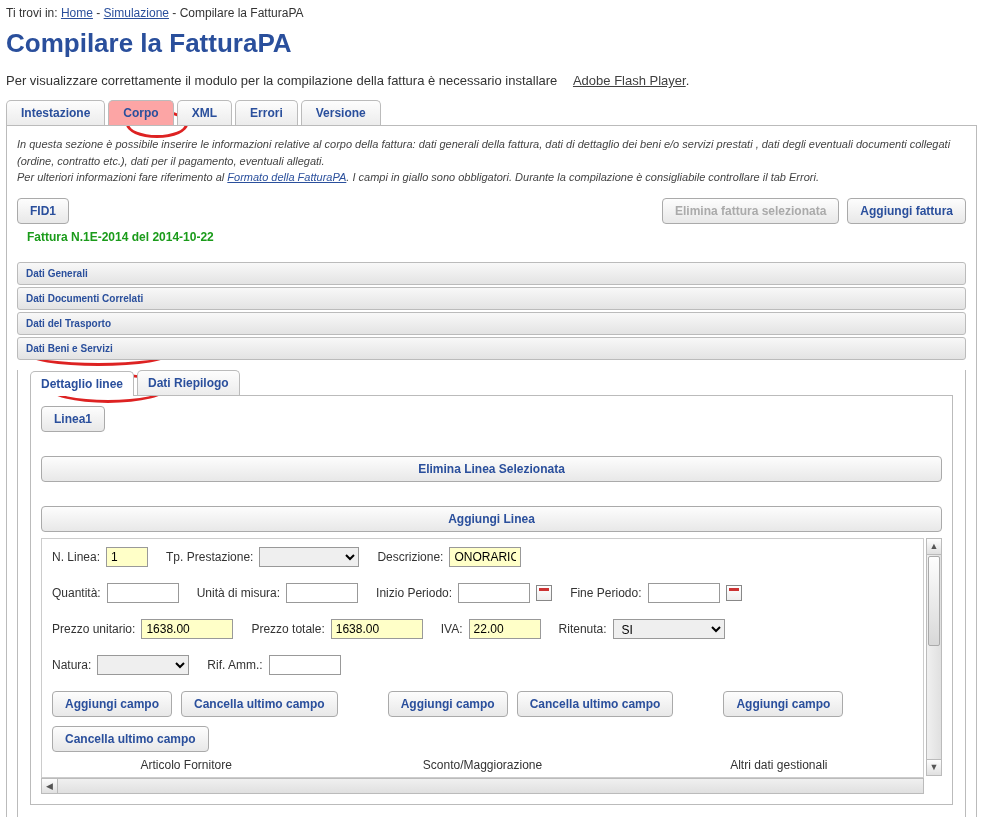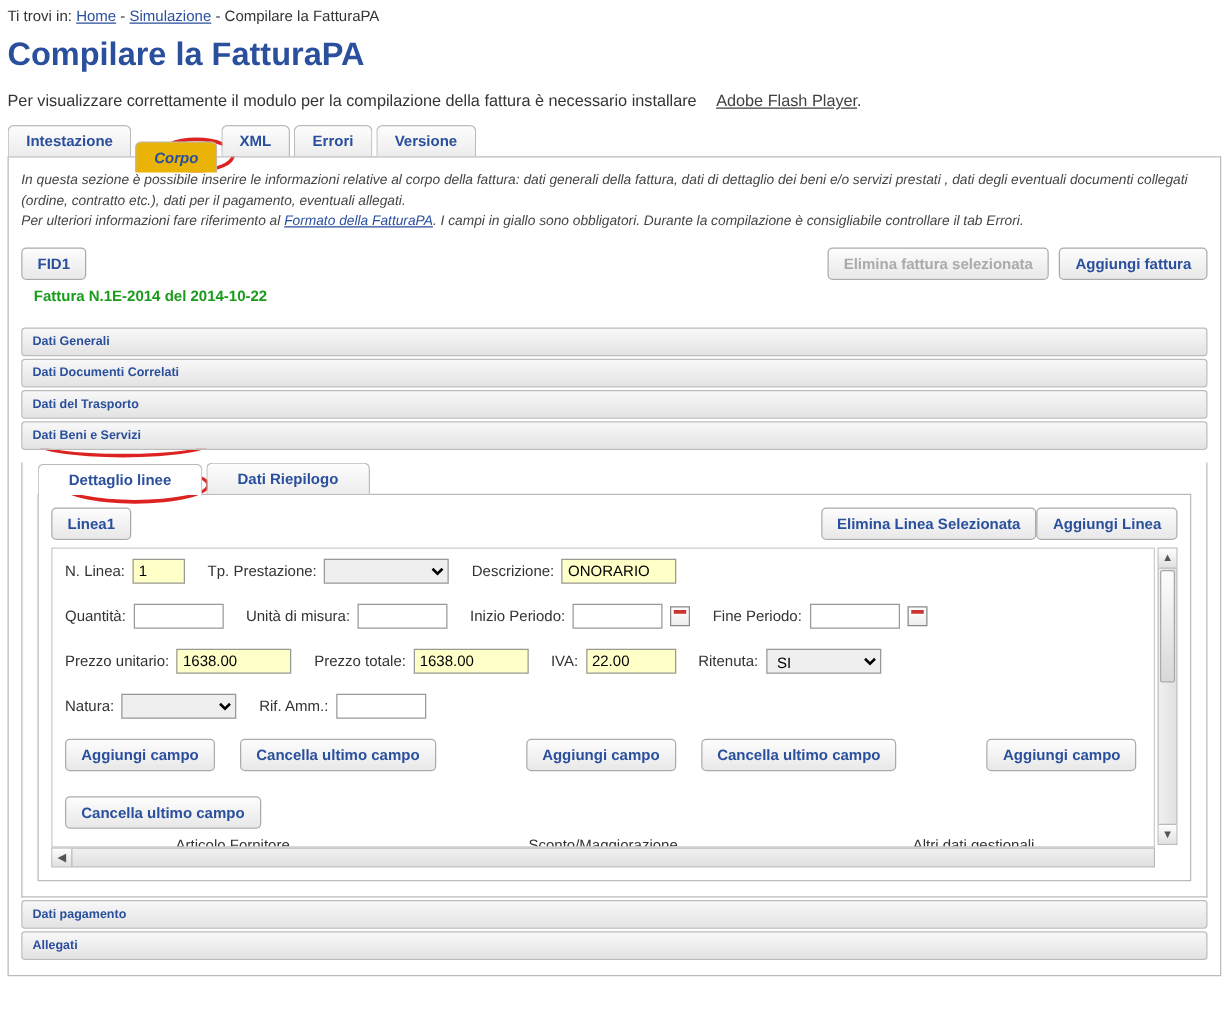--- a/index.html
+++ b/index.html
@@ -5,63 +5,63 @@
 * { box-sizing: border-box; margin: 0; padding: 0; }
 body { font-family: Verdana, Arial, sans-serif; font-size: 12px; color: #333; background: #fff; padding: 6px; }
 .breadcrumb { font-size: 12px; margin-bottom: 8px; color: #333; }
 .breadcrumb a { color: #2a4f9c; text-decoration: underline; }
 h1 { color: #2a4f9c; font-size: 26px; font-weight: bold; margin: 6px 0 14px 0; }
 .intro { font-size: 13px; margin-bottom: 12px; }
 .intro a { color: #404040; text-decoration: underline; margin-left: 12px; }
 
 .tabs { display: flex; gap: 3px; position: relative; z-index: 2; }
 .tab { background: linear-gradient(#fdfdfd,#ececec); border: 1px solid #bbb; border-bottom: none; border-radius: 5px 5px 0 0; padding: 5px 14px; font-size: 12px; font-weight: bold; color: #2a4f9c; cursor: pointer; }
-.tab.active { background: #eab308; position: relative; top: 13px; font-style: italic; }
+.tab.active { background: #fca5a5; position: relative; top: 0; }
 .panel { border: 1px solid #bbb; padding: 10px; position: relative; z-index: 1; }
 
 .help-text { font-style: italic; font-size: 11px; color: #444; margin-bottom: 12px; line-height: 1.5; }
 .help-text a { color: #2a4f9c; text-decoration: underline; font-style: italic; }
 
 .top-actions { display: flex; justify-content: space-between; align-items: center; margin-bottom: 4px; }
 .btn { background: linear-gradient(#fdfdfd,#e8e8e8); border: 1px solid #aaa; border-radius: 4px; padding: 5px 12px; font-size: 12px; font-weight: bold; color: #2a4f9c; cursor: pointer; font-family: inherit; }
 .btn.disabled { color: #aaa; cursor: default; }
 .btn-group { display: flex; gap: 8px; }
 
 .fattura-caption { color: #1a9b1a; font-weight: bold; font-size: 12px; margin: 6px 0 18px 10px; }
 
 .accordion-header { background: linear-gradient(#f8f8f8,#e3e3e3); border: 1px solid #bbb; border-radius: 3px; padding: 5px 8px; font-weight: bold; color: #2a4f9c; font-size: 10px; margin-bottom: 2px; cursor: pointer; }
 
 .accordion-body { border: 1px solid #bbb; border-top: none; padding: 0; margin-bottom: 2px; }
 
 .subtabs { display: flex; gap: 3px; margin: 10px 0 0 12px; position: relative; z-index: 2; }
-.subtab { background: linear-gradient(#fdfdfd,#ececec); border: 1px solid #bbb; border-bottom: none; border-radius: 5px 5px 0 0; padding: 5px 24px; font-size: 12px; font-weight: bold; color: #2a4f9c; cursor: pointer; }
+.subtab { background: linear-gradient(#fdfdfd,#ececec); border: 1px solid #bbb; border-bottom: none; border-radius: 5px 5px 0 0; padding: 5px 10px; font-size: 12px; font-weight: bold; color: #2a4f9c; cursor: pointer; }
 .subtab.active { background: #fff; position: relative; top: 1px; }
 .subpanel { border: 1px solid #bbb; margin: 0 12px 12px 12px; padding: 10px; position: relative; z-index: 1; }
 
-.line-actions { display: flex; justify-content: flex-end; gap: 0; margin-bottom: 6px; }
+.line-actions { display: flex; justify-content: flex-end; gap: 24px; margin-bottom: 6px; flex-direction: column; }
 .line-actions .left { margin-right: auto; }
 
 .scroll-wrap { position: relative; }
 .form-area { border: 1px solid #ccc; padding: 8px 10px 10px 10px; margin-right: 18px; height: 240px; overflow: hidden; }
 .vscroll { position: absolute; right: 0; top: 0; bottom: 18px; width: 16px; background: linear-gradient(90deg,#f0f0f0,#e0e0e0); border: 1px solid #bbb; }
 .vscroll .arrow { height: 16px; background: linear-gradient(#fdfdfd,#e0e0e0); border-bottom: 1px solid #bbb; display: flex; align-items: center; justify-content: center; font-size: 9px; color: #555; }
 .vscroll .arrow.bottom { position: absolute; bottom: 0; left:0; right:0; border-top: 1px solid #bbb; border-bottom:none; }
 .vscroll .thumb { position: absolute; top: 17px; left: 1px; right: 1px; height: 90px; background: linear-gradient(#fdfdfd,#d8d8d8); border: 1px solid #aaa; border-radius: 2px; }
 .hscroll { height: 16px; background: linear-gradient(#f0f0f0,#e0e0e0); border: 1px solid #bbb; margin-right: 18px; display:flex; }
 .hscroll .arrow { width:16px; background: linear-gradient(#fdfdfd,#e0e0e0); border-right:1px solid #bbb; display:flex; align-items:center; justify-content:center; font-size:9px; color:#555;}
 
 .form-row { display: flex; flex-wrap: wrap; gap: 18px; align-items: center; margin-bottom: 16px; font-size: 12px; }
 .field { display: flex; align-items: center; gap: 6px; }
 .field label { white-space: nowrap; }
 input[type=text], select { border: 1px solid #999; padding: 2px 4px; font-size: 12px; font-family: inherit; height: 20px; }
 .yellow { background: #ffffc8; }
 .cal-icon { width: 16px; height: 16px; display: inline-block; border: 1px solid #888; background: linear-gradient(#fff,#eee); position: relative; }
 .cal-icon::before { content:""; position:absolute; top:2px; left:2px; right:2px; height:3px; background:#c33; }
 
-.sub-btn-row { display: flex; gap: 20px; margin: 8px 0 6px 0; flex-wrap: wrap; }
+.sub-btn-row { display: flex; gap: 9px; margin: 8px 0 6px 0; flex-wrap: wrap; }
 .sub-btn-row .gap { width: 32px; }
 
 .cols3 { display: flex; gap: 28px; }
 .col { flex: 1; }
 .col-title { font-size: 12px; margin-bottom: 4px; text-align: center; }
 
 .highlight-oval { position: absolute; border: 3px solid #d22; border-radius: 50%; pointer-events: none; }
 .ovA { left: 120px; top: 104px; width: 62px; height: 28px; }
 .ovB { left: 20px; top: 336px; width: 145px; height: 24px; }
 .ovC { left: 42px; top: 367px; width: 120px; height: 30px; }
@@ -138,21 +138,21 @@
             <div class="field">
               <label>N. Linea:</label>
               <input type="text" class="yellow" style="width: 42px;" value="1">
             </div>
             <div class="field">
               <label>Tp. Prestazione:</label>
               <select style="width:100px"><option></option></select>
             </div>
             <div class="field">
               <label>Descrizione:</label>
-              <input type="text" class="yellow" style="width: 92px;" value="ONORARIO">
+              <input type="text" class="yellow" style="width: 72px;" value="ONORARIO">
             </div>
           </div>
 
           <div class="form-row">
             <div class="field">
               <label>Quantità:</label>
               <input type="text" style="width: 72px;">
             </div>
             <div class="field">
               <label>Unità di misura:</label>
@@ -178,21 +178,21 @@
             <div class="field">
               <label>Prezzo totale:</label>
               <input type="text" class="yellow" style="width: 92px;" value="1638.00">
             </div>
             <div class="field">
               <label>IVA:</label>
               <input type="text" class="yellow" style="width: 72px;" value="22.00">
             </div>
             <div class="field">
               <label>Ritenuta:</label>
-              <select style="width:92px"><option>SI</option></select>
+              <select style="width:112px"><option>SI</option></select>
             </div>
           </div>
 
           <div class="form-row">
             <div class="field">
               <label>Natura:</label>
               <select style="width:92px"><option></option></select>
             </div>
             <div class="field">
               <label>Rif. Amm.:</label>

